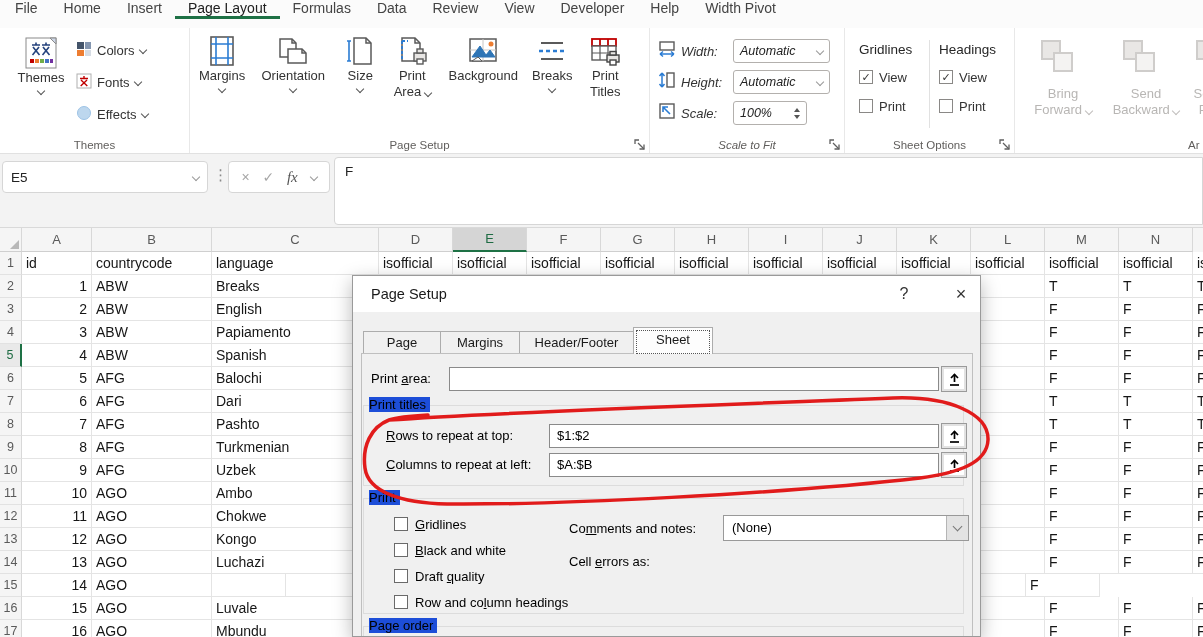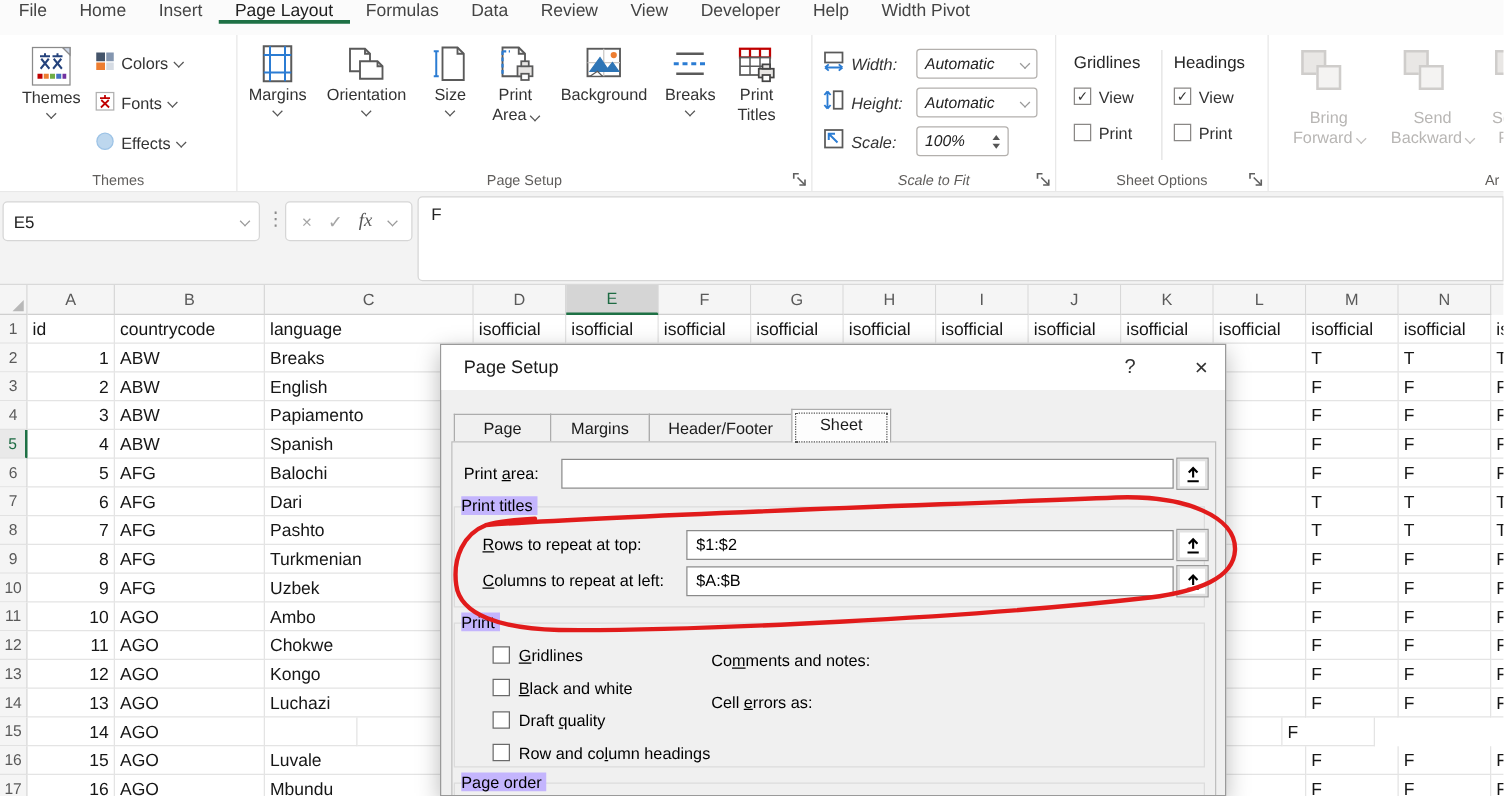--- a/index.html
+++ b/index.html
@@ -113,21 +113,21 @@
   .tab.active .foc { position:absolute; left:3px; right:3px; top:3px; bottom:1px; outline:1px dotted #555; }
   .dpanel { position:absolute; left:8px; top:77px; width:612px; height:290px; border:1px solid #bfbfbf;
             background:#f0f0f0; }
   .dlab { position:absolute; font-size:13px; color:#000; white-space:nowrap; }
   .mn { text-decoration:underline; }
   .dfield { position:absolute; height:24px; background:#fff; border:1px solid #8a8a8a; font-size:13px;
             color:#000; line-height:22px; padding:0 7px; }
   .collapse { position:absolute; width:26px; height:26px; background:#fff; border:1px solid #9a9a9a;
               box-shadow:0 0 0 2px #e2e2e2 inset; display:flex; align-items:center; justify-content:center; }
   .gbox { position:absolute; border:1px solid #dcdcdc; }
-  .glab { position:absolute; font-size:13px; color:#000; background:#c4b5fd; padding:0 4px 0 0; white-space:nowrap; z-index:2; }
+  .glab { position:absolute; font-size:13px; color:#000; background:#1d4ed8; padding:0 4px 0 0; white-space:nowrap; z-index:2; }
   .dcheck { position:absolute; width:14px; height:14px; border:1px solid #6a6a6a; background:#fff; }
   .dcombo { position:absolute; width:246px; height:26px; border:1px solid #999; background:#fff;
             font-size:13px; color:#000; line-height:24px; padding:0 8px; }
   .dcombo .cbtn { position:absolute; right:0; top:0; width:22px; height:24px; background:#e3e3e3;
                   border-left:1px solid #b5b5b5; display:flex; align-items:center; justify-content:center; }
   .cchev { width:7px; height:7px; border-right:1.4px solid #777; border-bottom:1.4px solid #777;
            transform:rotate(45deg); margin-top:-3px; }
 
   .annot { position:absolute; left:0; top:0; width:1203px; height:637px; z-index:20; pointer-events:none; }
 </style>
@@ -814,20 +814,23 @@
     <span class="dcheck" style="left:41px;top:241px"></span>
     <div class="dlab" style="left:62px;top:241px"><span class="mn">G</span><span>ridlines</span></div>
     <span class="dcheck" style="left:41px;top:267px"></span>
     <div class="dlab" style="left:62px;top:267px"><span class="mn">B</span><span>lack and white</span></div>
     <span class="dcheck" style="left:41px;top:293px"></span>
     <div class="dlab" style="left:62px;top:293px"><span>Draft </span><span class="mn">q</span><span>uality</span></div>
     <span class="dcheck" style="left:41px;top:319px"></span>
     <div class="dlab" style="left:62px;top:319px"><span>Row and co</span><span class="mn">l</span><span>umn headings</span></div>
 
     <div class="dlab" style="left:216px;top:245px"><span>Co</span><span class="mn">m</span><span>ments and notes:</span></div>
+    <div class="dcombo" style="left:370px;top:239px"><span>(None)</span><span class="cbtn">
+          <span class="cchev"></span>
+        </span></div>
     <div class="dlab" style="left:216px;top:278px"><span>Cell </span><span class="mn">e</span><span>rrors as:</span></div>
 
     <div class="gbox" style="left:10px;top:350px;width:601px;height:60px"></div>
     <div class="glab" style="left:16px;top:342px">Page order</div>
   </div>
 
   <svg class="annot" viewBox="0 0 1203 637">
     <path fill="none" stroke-width="3.5" stroke-linecap="round" stroke-linejoin="round" d="M 389,420 C 500,412 720,405 893,398 C 950,396 989,414 988,440 C 987,463 958,473 920,478 C 780,494 555,505 447,504 C 401,503 368,492 365,468 C 362,446 371,427 389,420 C 395,418 410,416 428,415" stroke="#e11b1b"></path>
   </svg>
 

